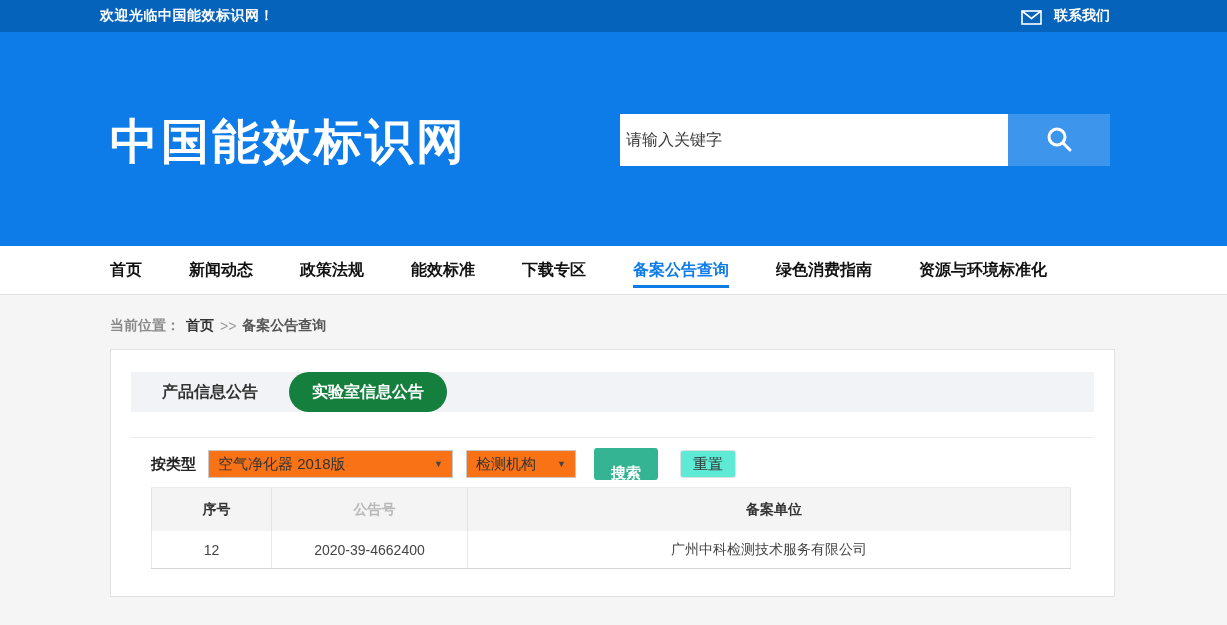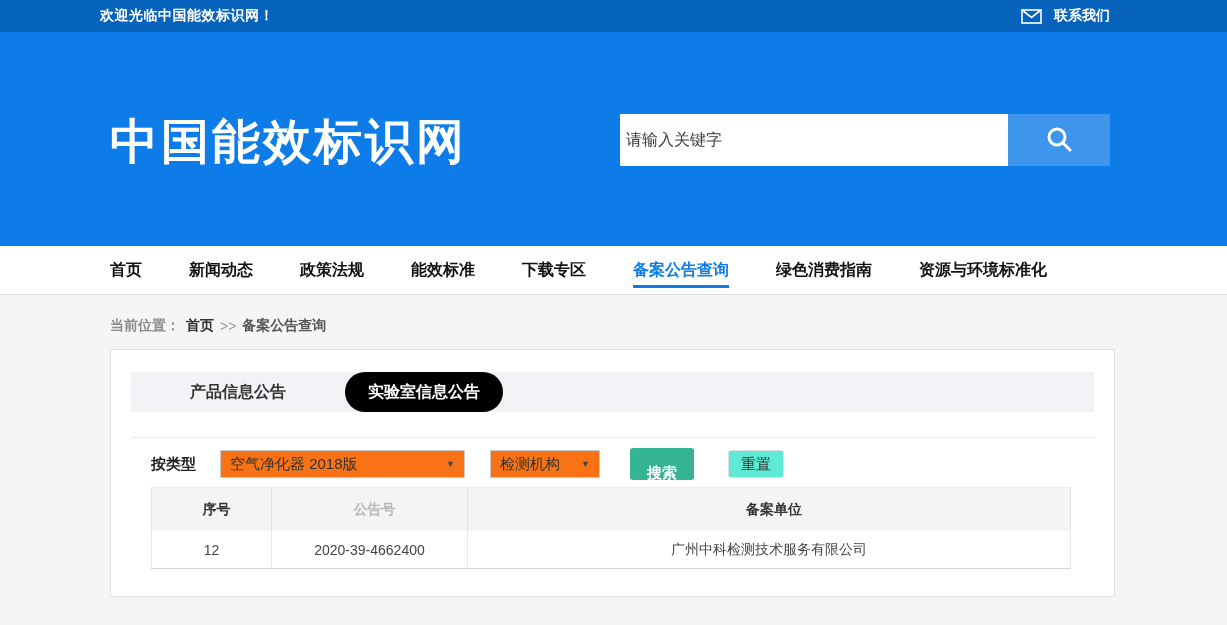--- a/index.html
+++ b/index.html
@@ -10,21 +10,21 @@
     overflow:hidden;
   }
 
   
   .topbar {
     height:32px; background:#0663bc; color:#fff;
     display:flex; align-items:center; justify-content:space-between;
     padding:0 117px 0 100px; font-size:14px;
   }
   .topbar .welcome { font-weight:bold; letter-spacing:.5px; }
-  .topbar .contact { display:flex; align-items:center; gap:12px; cursor:pointer; font-weight:bold; }
+  .topbar .contact { display:flex; align-items:flex-end; gap:12px; cursor:pointer; font-weight:bold; }
   .topbar .contact svg { display:block; }
 
   
   .header {
     height:214px; background:#0d7ce8;
     display:flex; align-items:center; justify-content:space-between;
     padding:0 117px 0 110px;
   }
   .logo {
     color:#fff; font-size:48px; font-weight:bold; letter-spacing:3px;
@@ -68,27 +68,27 @@
   .breadcrumb .current { color:#555; font-weight:bold; }
 
   
   .card {
     width:1005px; margin:14px 0 0 110px; background:#fff;
     border:1px solid #e2e2e2; padding:22px 20px 27px 20px;
   }
   .tabbar { display:flex; background:#f1f3f6; height:40px; }
   .tab {
     min-width:158px; display:flex; align-items:center; justify-content:center;
-    font-size:16px; font-weight:bold; color:#333; cursor:pointer; padding:0 20px;margin-left:28px;
-  }
-  .tab.active { background:#000000; color:#fff;border-radius:20px; }
+    font-size:16px; font-weight:bold; color:#333; cursor:pointer; padding:0 20px;
+  }
+  .tab.active { background:#15803d; color:#fff;border-radius:20px; }
   .panel-divider { border:none; border-top:1px solid #ececec; margin-top:25px; }
 
   .filter-row {
-    display:flex; align-items:center; margin:12px 0 0 20px; gap:22px; height:28px;
+    display:flex; align-items:center; margin:12px 0 0 20px; gap:10px; height:28px;
   }
   .filter-label { font-size:15px; font-weight:bold; color:#222; margin-right:2px; }
   .select {
     height:28px; border:1px solid #c9c9c9; background:#f97316;
     display:flex; align-items:center; justify-content:space-between;
     font-size:15px; color:#333; padding:0 9px; cursor:pointer;
   }
   .select.type { width:245px; }
   .select.org  { width:110px; margin-left:3px; }
   .select .arrow { font-size:9px; color:#444; margin-left:8px; }

